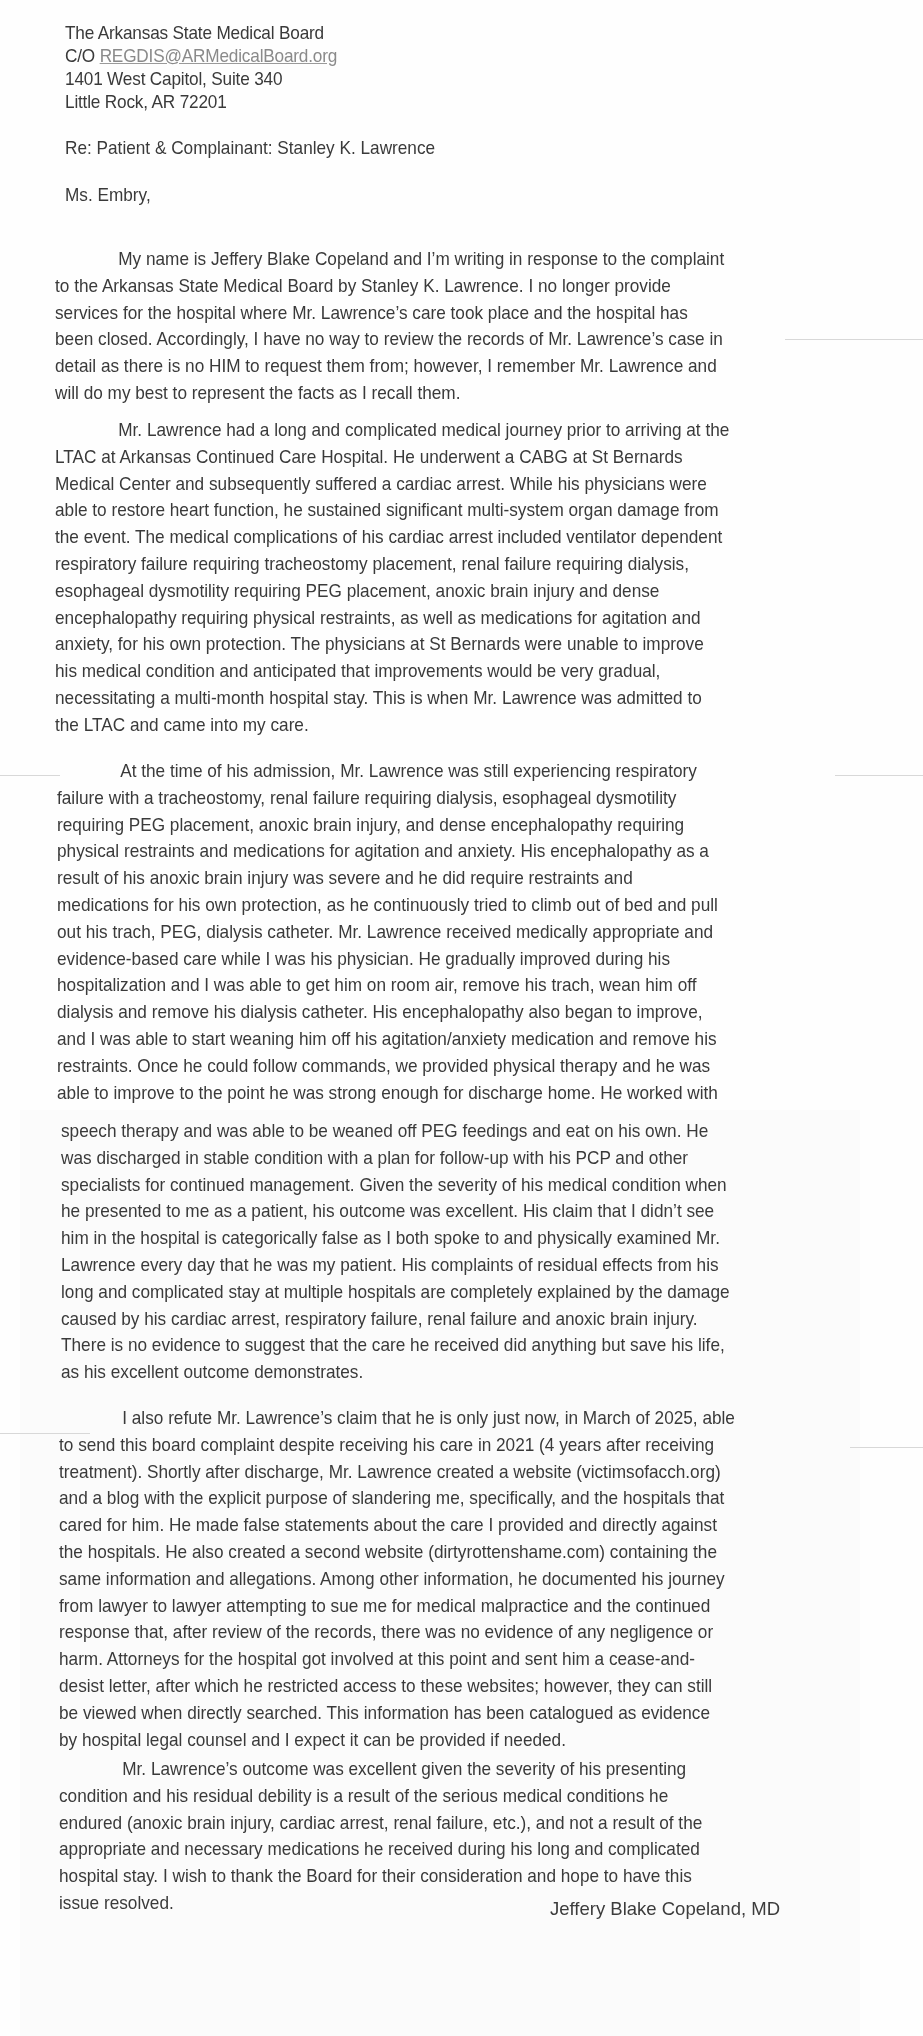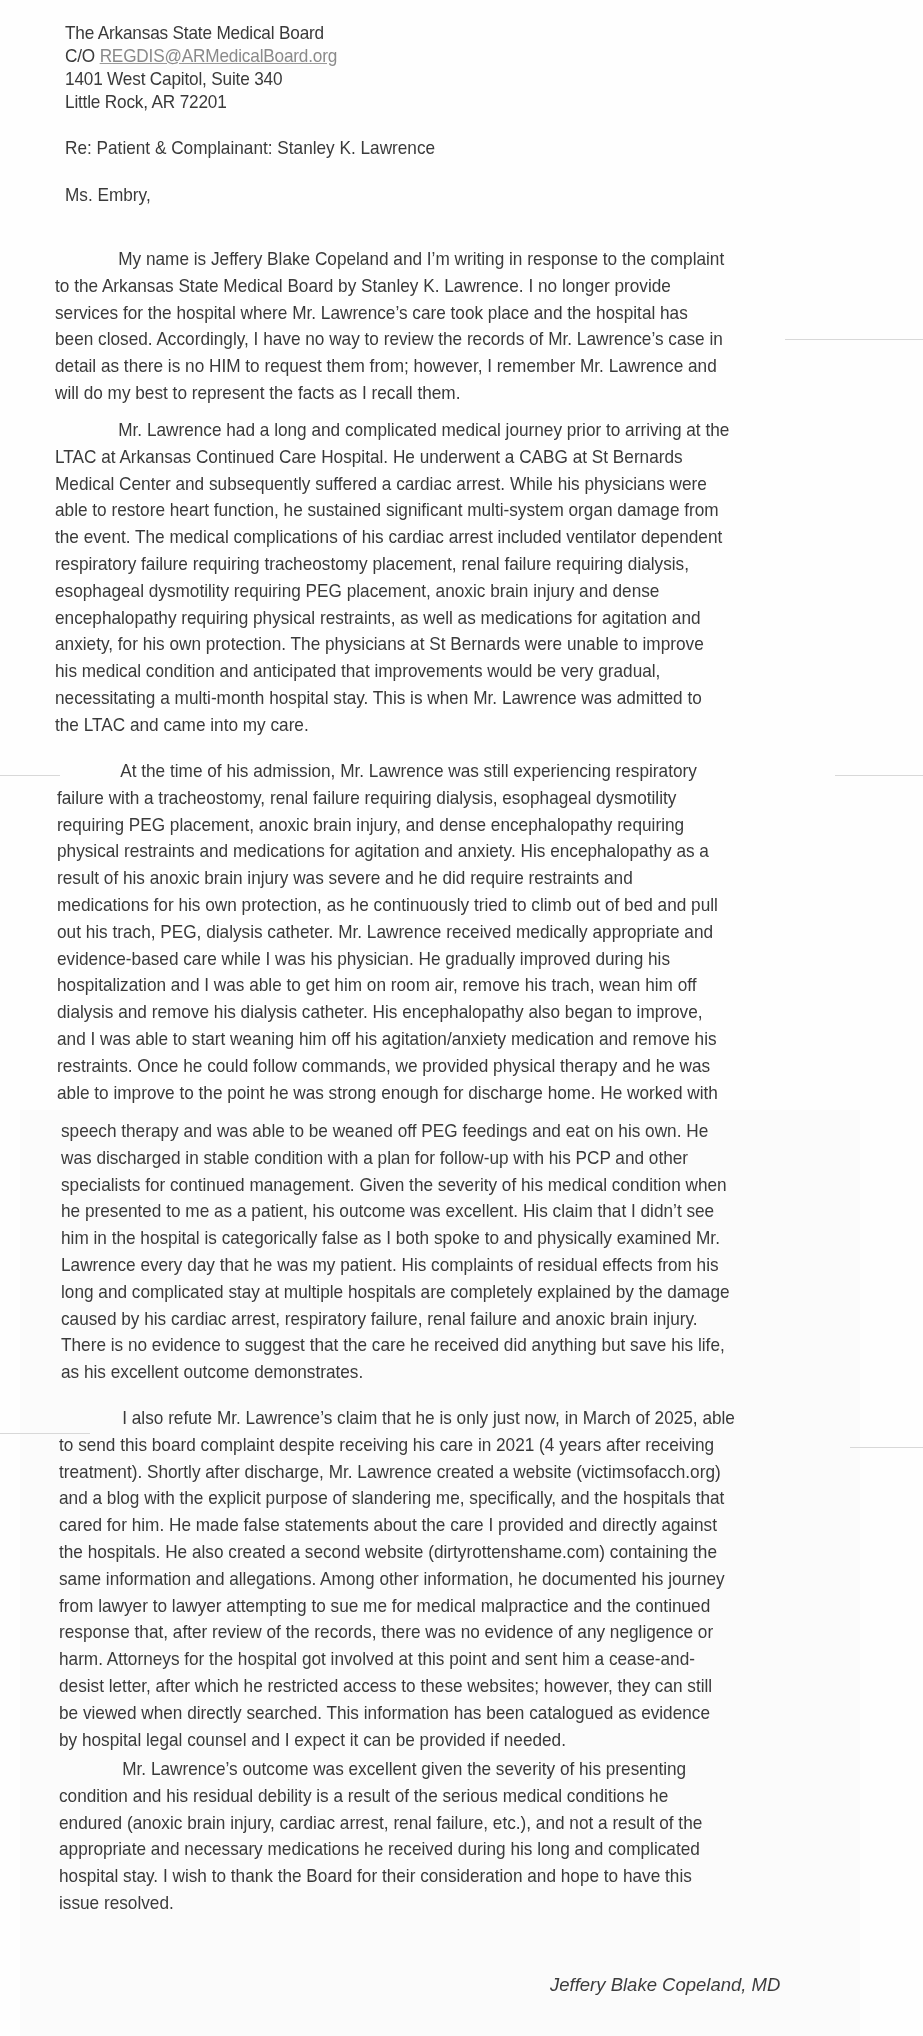--- a/index.html
+++ b/index.html
@@ -73,26 +73,25 @@
     .p2 { left: 55px; top: 417px; }
     .p3 { left: 57px; top: 758px; }
     .p4 { left: 61px; top: 1118px; }
     .p5 { left: 59px; top: 1405px; }
     .p6 { left: 59px; top: 1756px; }
     .para { text-indent: 0; }
 
     .signature {
       position: absolute;
       left: 550px;
-      top: 1973px;
+      top: 1897px;
       font-size: 18.5px;
       line-height: 23px;
       white-space: nowrap;
       color: #3c3c3c;
-      font-style: italic;
     }
 
     .scan-line {
       position: absolute;
       height: 1px;
       background: #d8d8d8;
     }
   </style>
 </head>
 <body>

